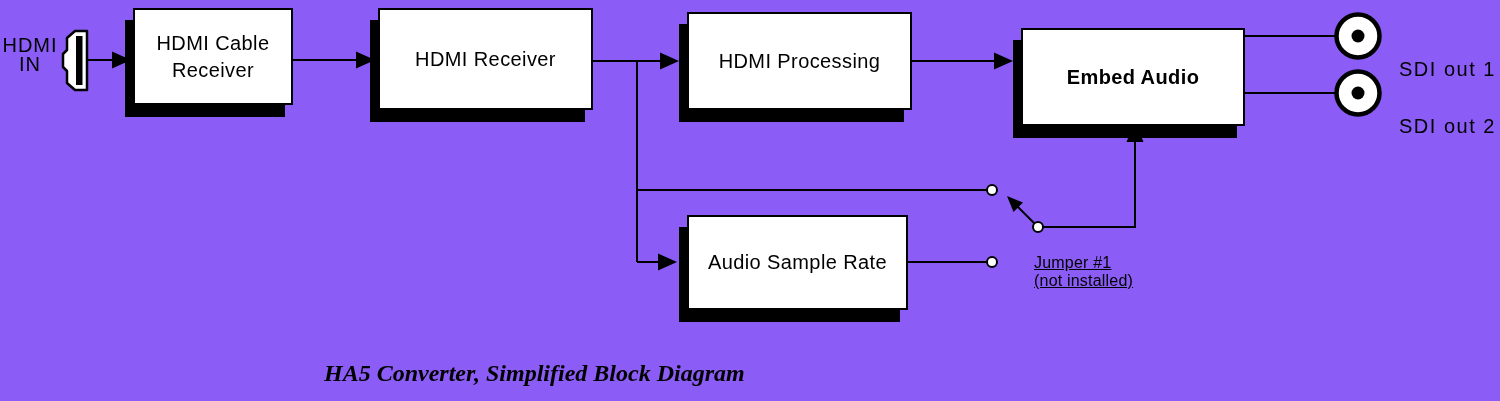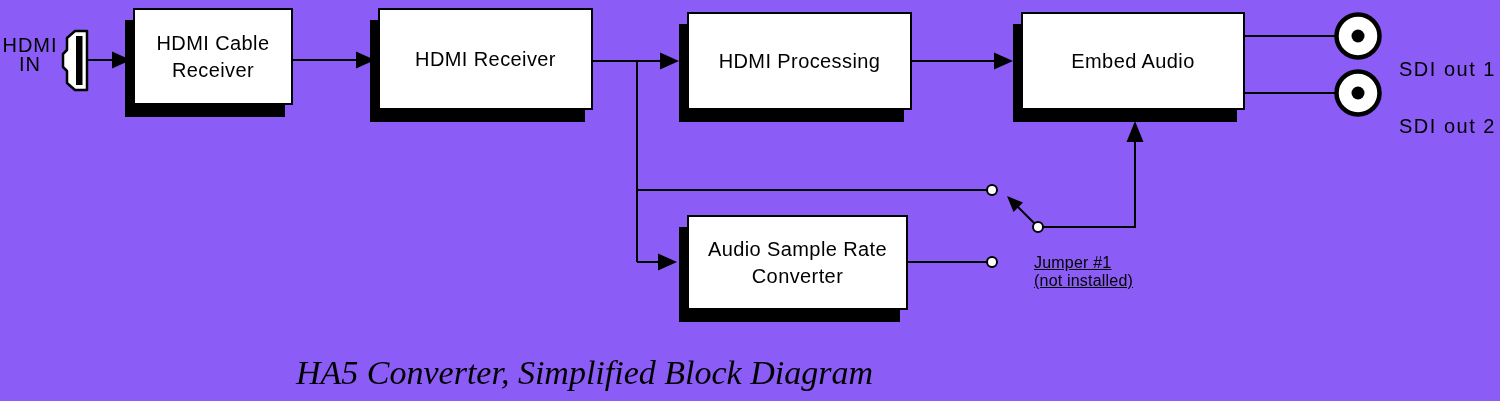--- a/index.html
+++ b/index.html
@@ -24,35 +24,35 @@
     position:absolute; box-sizing:border-box;
     background:#ffffff; border:2px solid #000;
     box-shadow:-8px 12px 0 #000000;
     display:flex; flex-direction:column; align-items:center; justify-content:center;
     text-align:center;
     font-size:20px; line-height:27px; letter-spacing:0.4px;
   }
   #b1 { left:133px; top:8px;   width:160px; height:97px;  }
   #b2 { left:378px; top:8px;   width:215px; height:102px; }
   #b3 { left:687px; top:12px;  width:225px; height:98px;  }
-  #b4 { left:1021px; top:12px; width:224px; height:98px;  }
+  #b4 { left:1021px; top:28px; width:224px; height:98px;font-weight:bold;  }
   #b5 { left:687px; top:215px; width:221px; height:95px;text-align:right;  }
 
   .label { position:absolute; }
   .hdmi-in { left:2px; top:36px; width:56px; text-align:center;
              font-size:20px; line-height:19px; letter-spacing:1px; }
   .sdi  { font-size:20px; letter-spacing:1.5px; white-space:nowrap;margin-top:32px; }
   .sdi1 { left:1399px; top:26px; }
   .sdi2 { left:1399px; top:83px; }
   .jumper { left:1034px; top:254px; font-size:16px; line-height:17.5px; letter-spacing:0.2px;text-decoration:underline; }
   .title {
-    left:296px; top:353px;
+    left:324px; top:353px;
     font-family:"Liberation Serif", serif;
-    font-style:italic; font-weight:normal;
-    font-size:34px; line-height:40px;
+    font-style:italic; font-weight:bold;
+    font-size:24px; line-height:40px;
     white-space:nowrap;
   }
 </style>
 </head>
 <body>
 
 <div class="canvas">
 
   <svg class="wires" width="1500" height="401" viewBox="0 0 1500 401">
 
@@ -139,21 +139,20 @@
   <div class="block" id="b2">
     <span>HDMI Receiver</span>
   </div>
 
   <div class="block" id="b4">
     <span>Embed Audio</span>
   </div>
 
   <div class="block" id="b5">
     <span>Audio Sample Rate</span>
-    <span>Converter</span>
   </div>
 
   <div class="label sdi sdi1">SDI out 1</div>
   <div class="label sdi sdi2">SDI out 2</div>
 
   <div class="label jumper">
     <div>Jumper #1</div>
     <div>(not installed)</div>
   </div>
 

